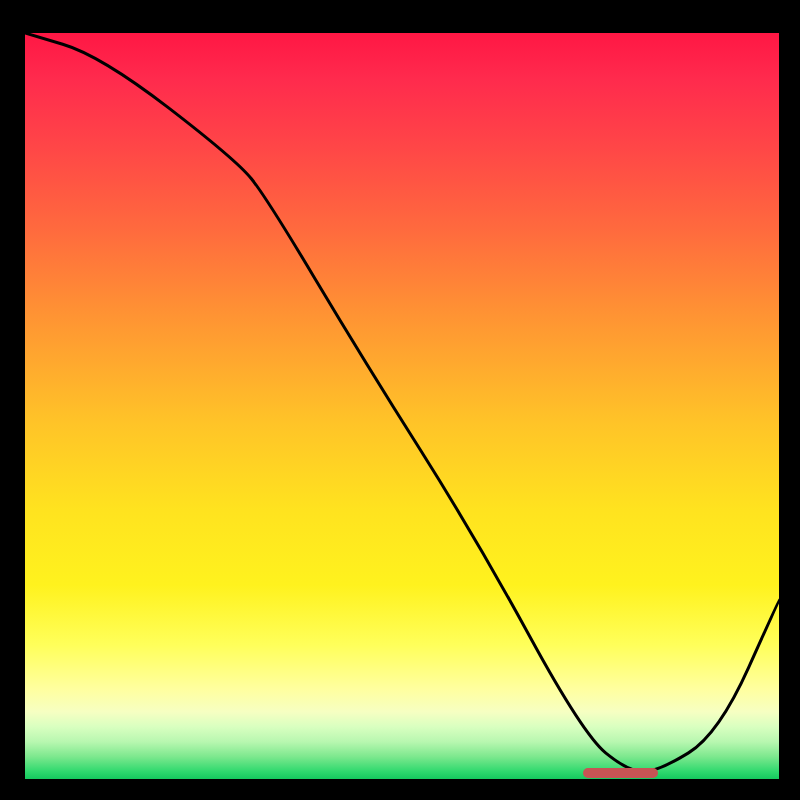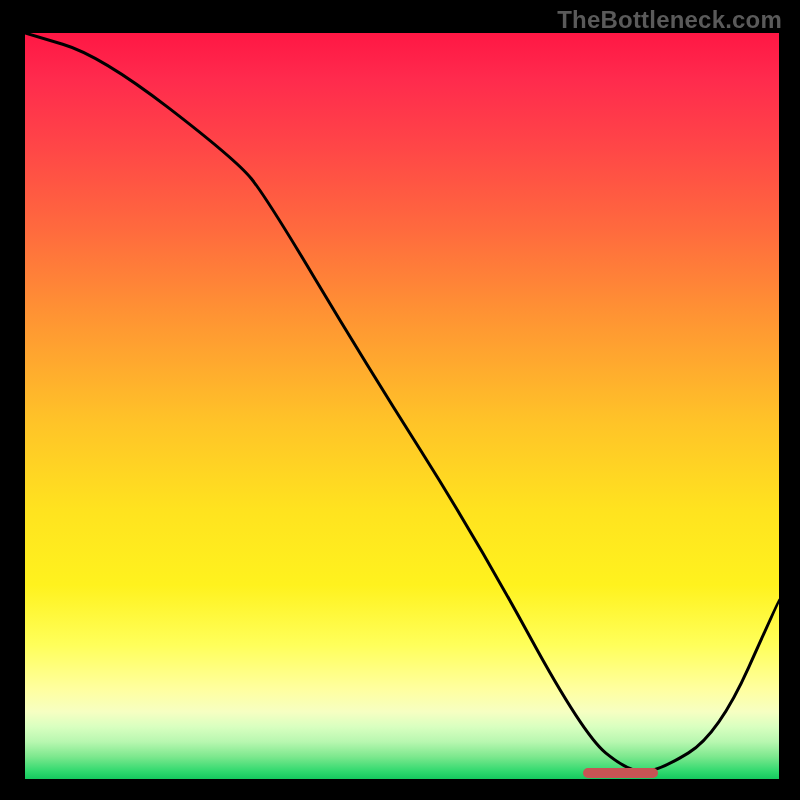--- a/index.html
+++ b/index.html
@@ -62,21 +62,20 @@
     position: absolute;
     height: 10px;
     border-radius: 5px;
     background: #c75454;
   }
 </style>
 </head>
 <body>
 
 <div class="stage">
-  <div class="watermark">TheBottleneck.com</div>
 
   <div class="plot-frame">
     <div class="gradient"></div>
     <svg class="curve" viewBox="0 0 754 746" preserveAspectRatio="none">
       <path id="curvePath" fill="none" stroke-width="3" stroke-linejoin="round" stroke-linecap="round" d="M 0.0 0.0 Q 0.0 0.0 37.7 11.2 Q 75.4 22.4 143.3 74.6 Q 211.1 126.8 226.2 145.5 Q 241.3 164.1 290.3 246.2 Q 339.3 328.2 395.9 417.8 Q 452.4 507.3 505.2 604.3 Q 558.0 701.2 580.6 719.9 Q 603.2 738.5 618.3 738.5 Q 633.4 738.5 663.5 719.9 Q 693.7 701.2 723.8 634.1 T 754.0 567.0" stroke="#000000"></path>
     </svg>
     <div id="marker" class="marker" style="left: 557.96px; width: 75.4px; top: 735.032px; background: rgb(199, 84, 84);"></div>
   </div>
 </div>
 

